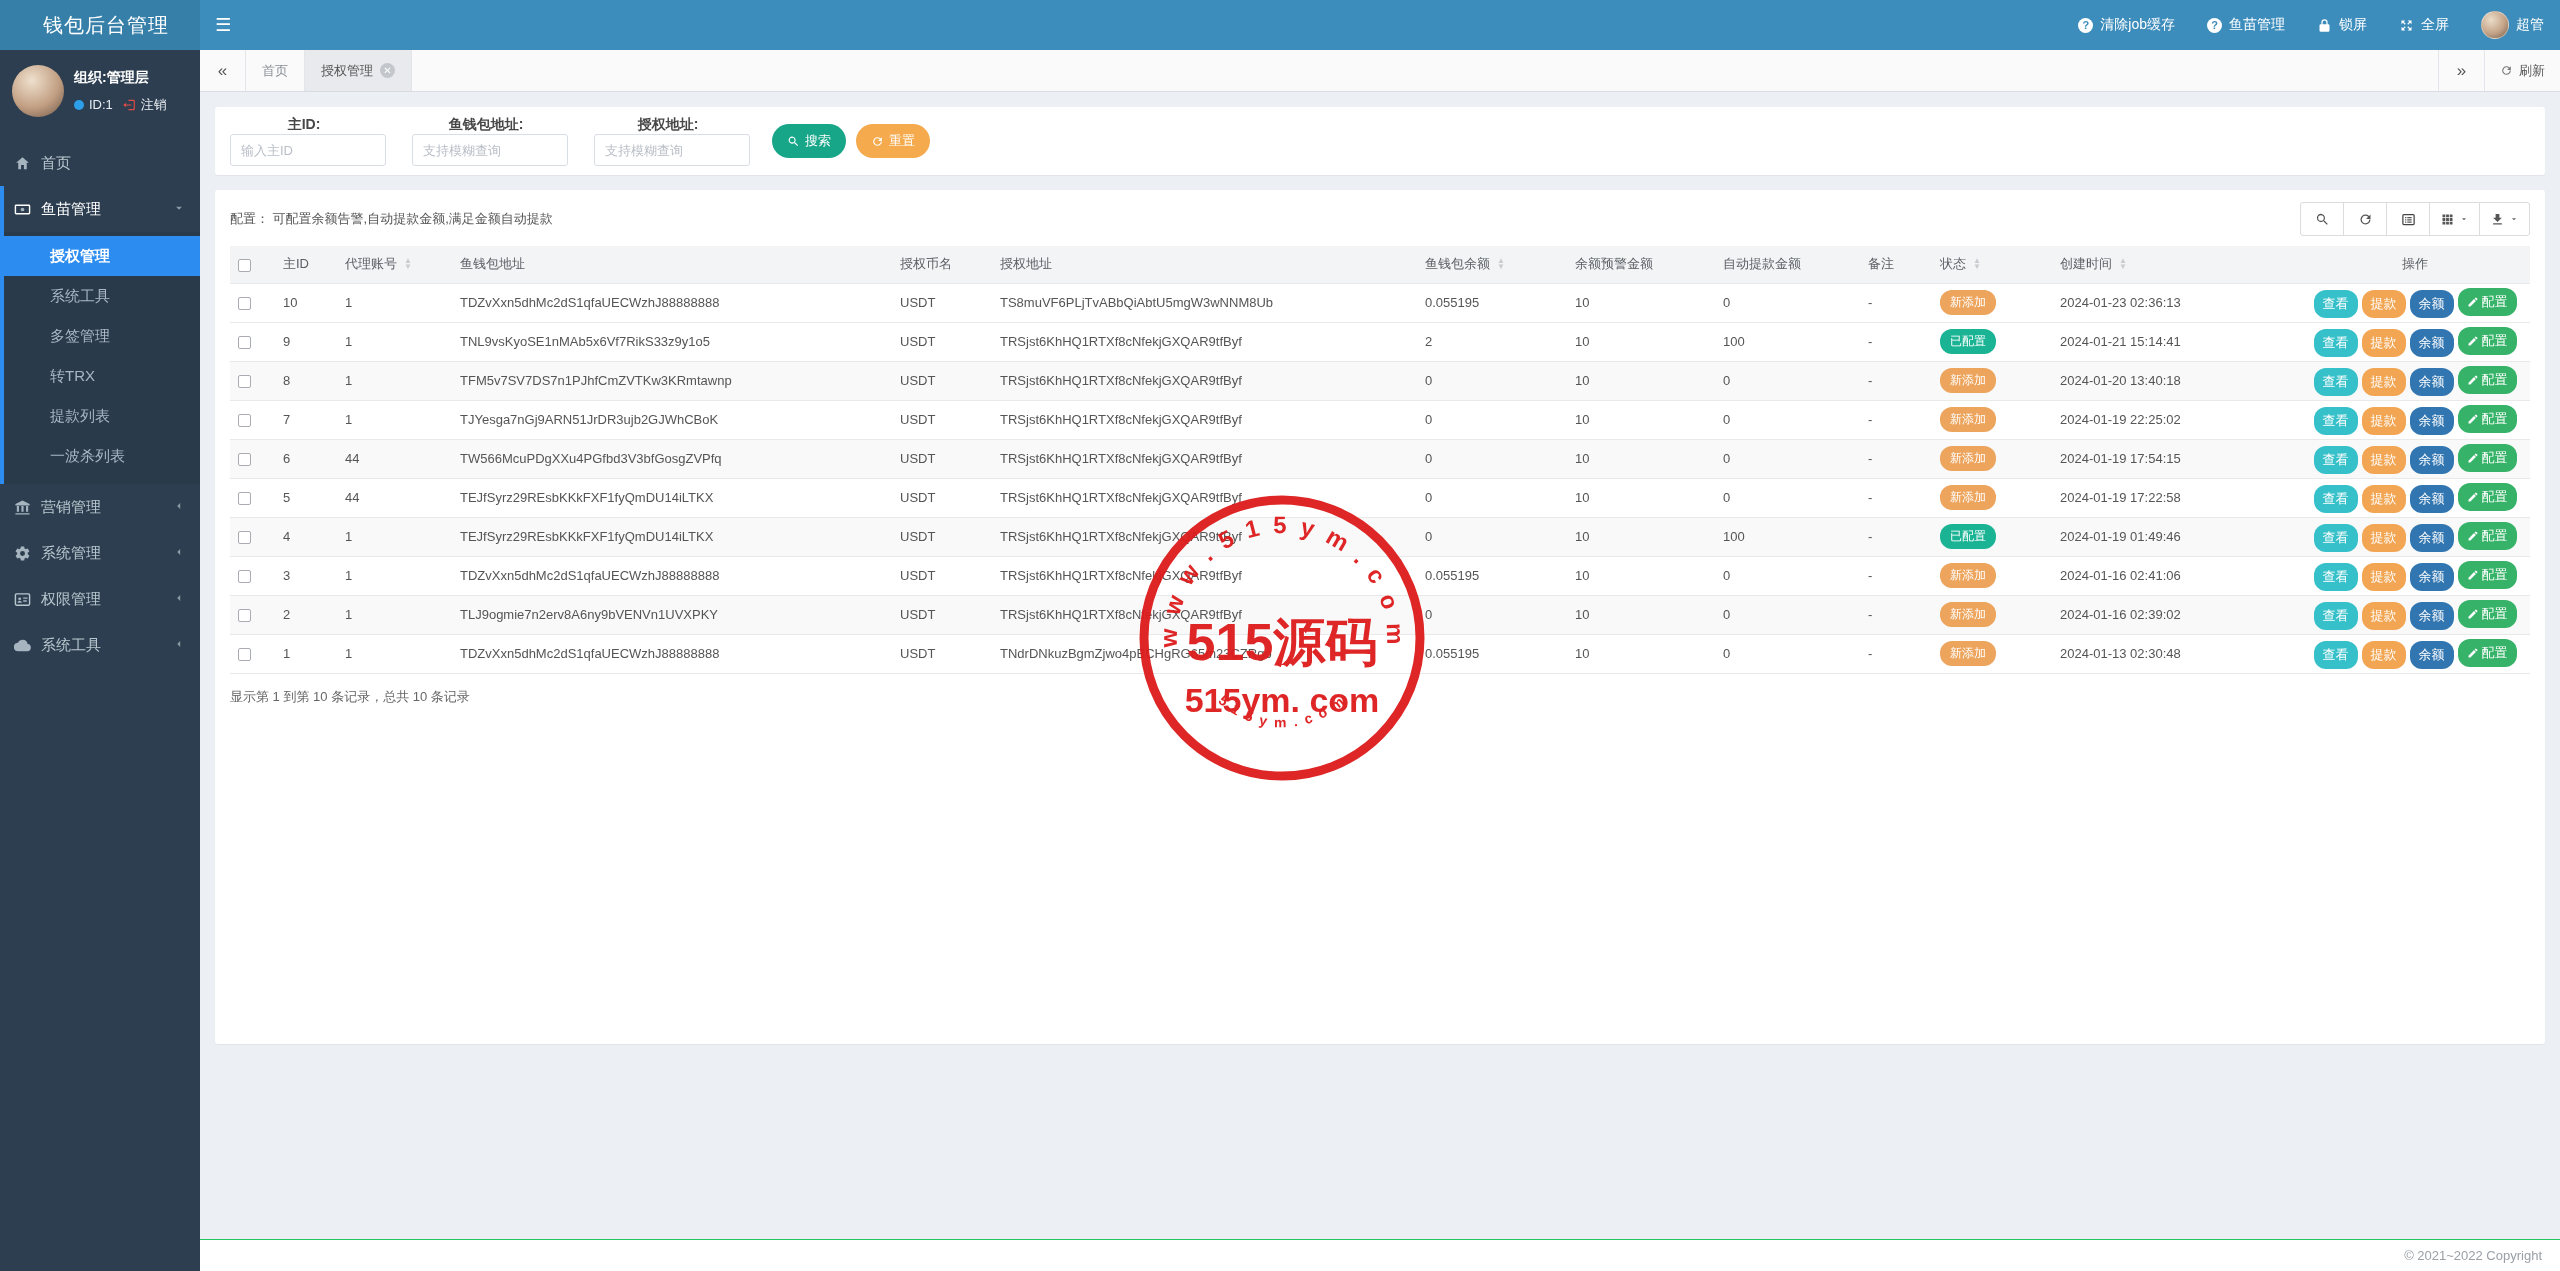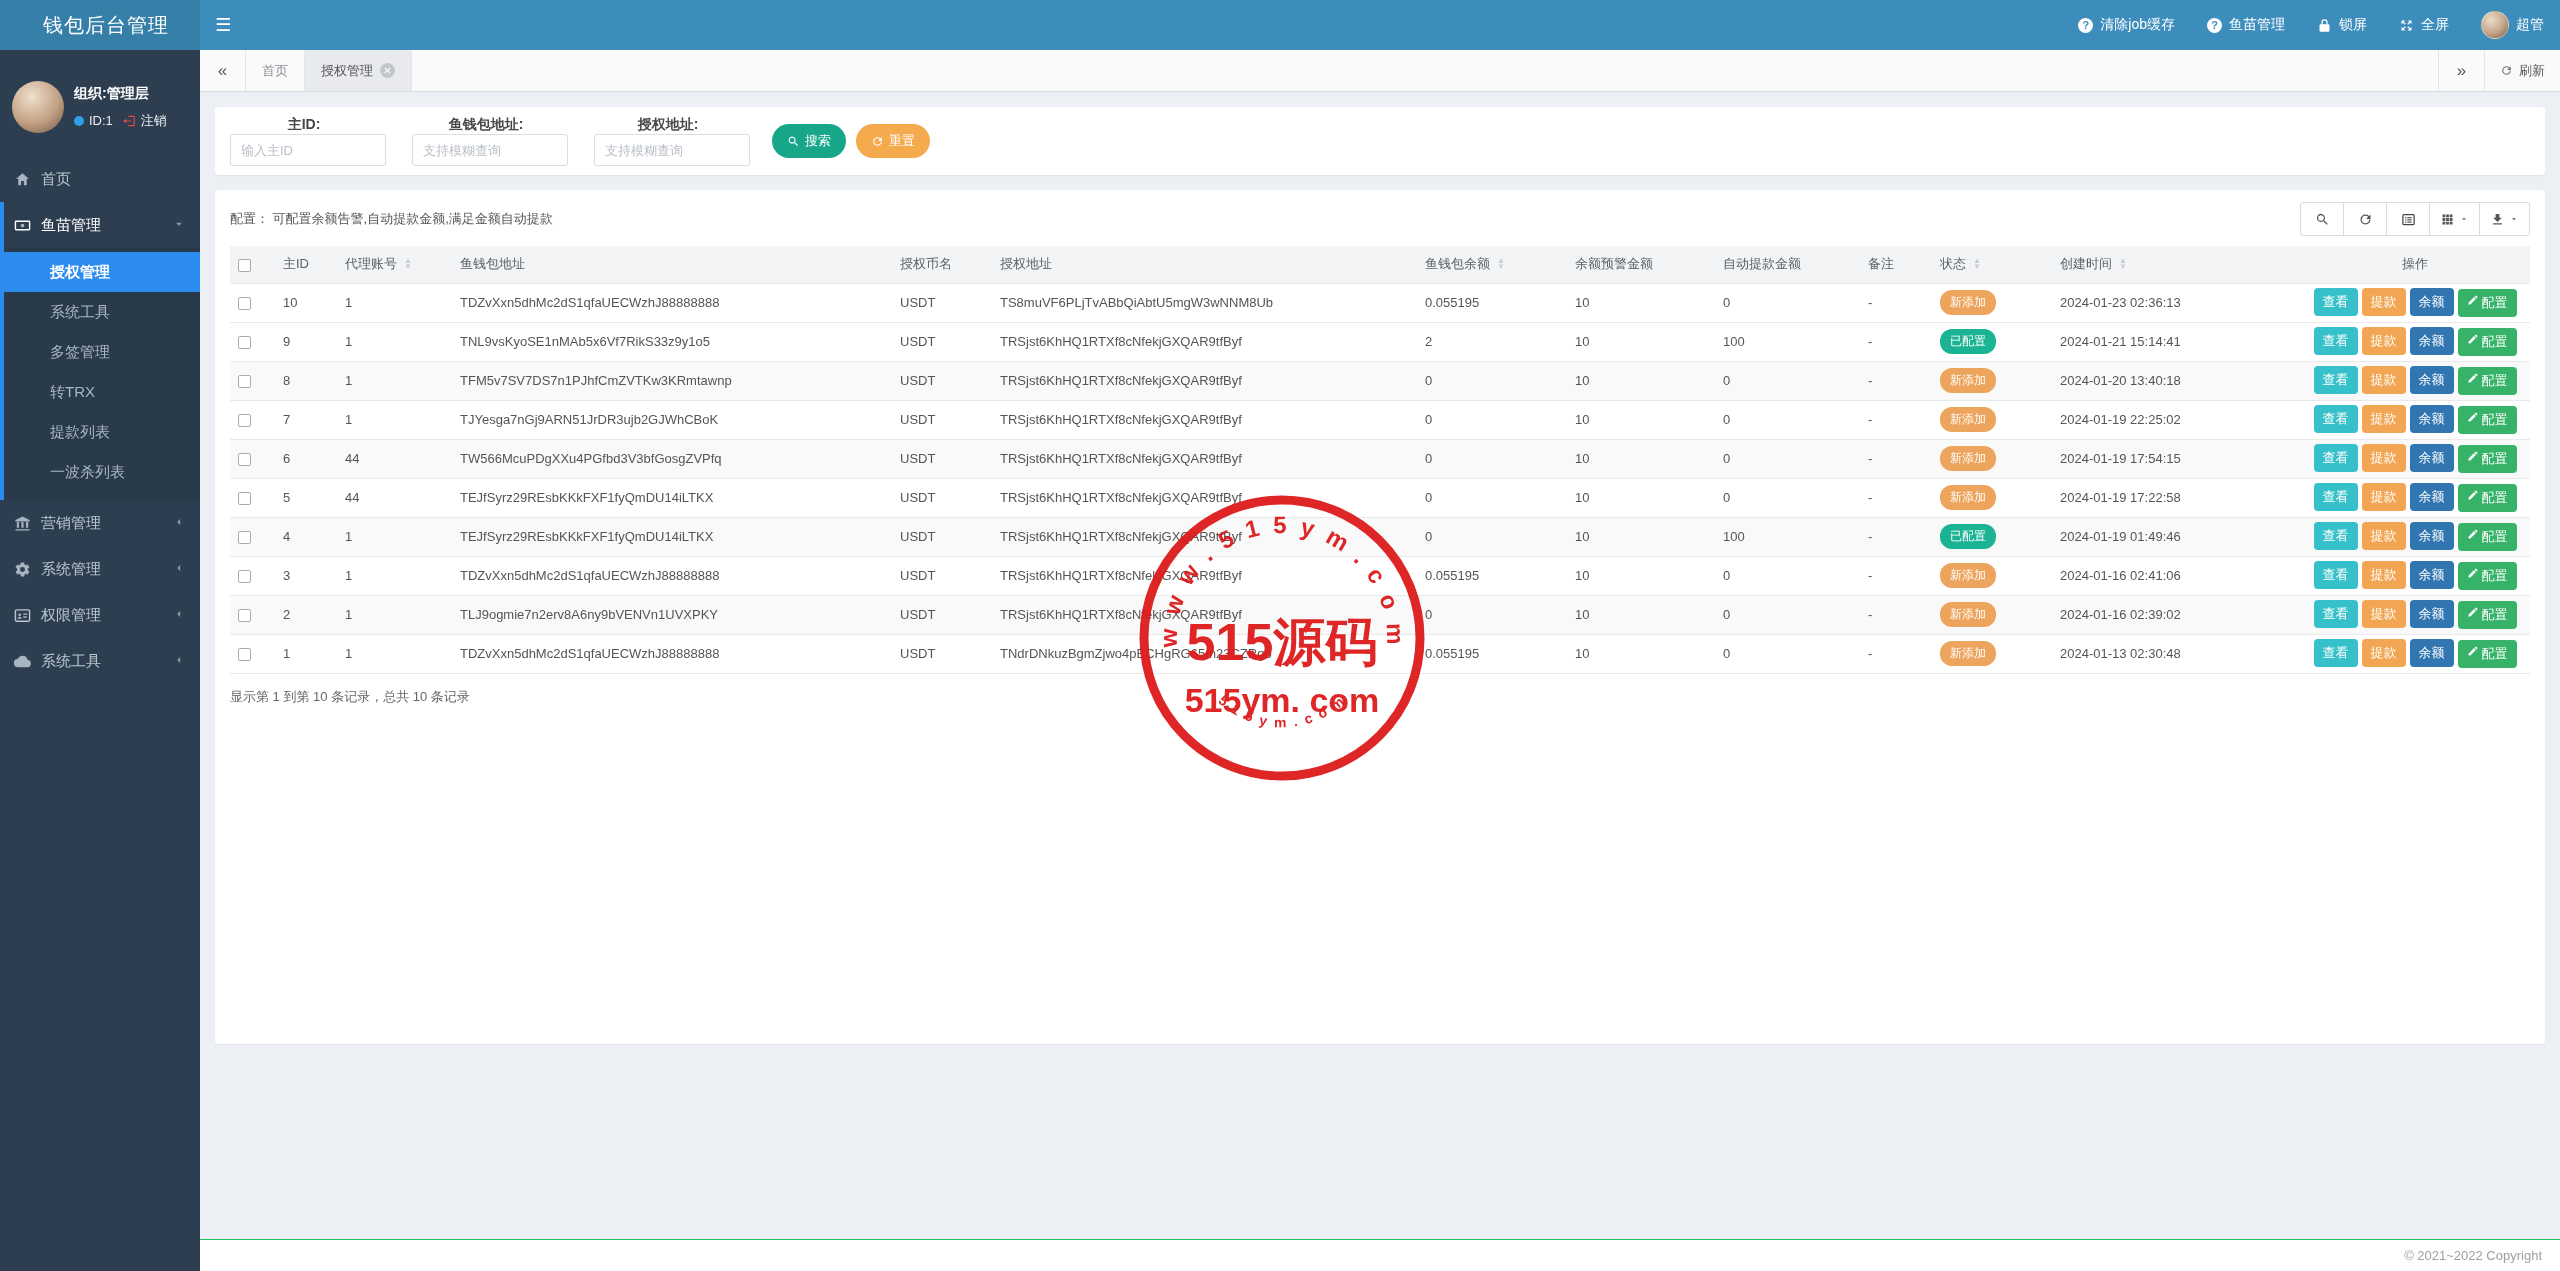--- a/index.html
+++ b/index.html
@@ -12,21 +12,21 @@
   .logo { width:200px; background:var(--logo); display:flex; align-items:center; justify-content:center; font-size:20px; letter-spacing:1px;padding-left:12px; }
   .hamburger { width:46px; display:flex; align-items:center; justify-content:center; font-size:18px; cursor:pointer; }
   .nav-right { margin-left:auto; display:flex; align-items:stretch; }
   .nav-item { display:flex; align-items:center; gap:7px; padding:0 16px; font-size:14px; cursor:pointer; }
   .nav-item svg { width:15px; height:15px; fill:#fff; }
   .qicon { width:15px; height:15px; border-radius:50%; background:#fff; color:var(--navbar); font-size:11px; font-weight:bold; display:flex; align-items:center; justify-content:center; }
   .avatar-sm { width:28px; height:28px; border-radius:50%; background:radial-gradient(circle at 35% 30%, #ecdcc8, #c4a488 55%, #705948); border:1px solid rgba(255,255,255,.4); }
 
   
   .sidebar { position:absolute; left:0; top:50px; bottom:0; width:200px; background:var(--sidebar); z-index:15; }
-  .user-panel { display:flex; align-items:center; gap:10px; padding:15px 12px 13px 12px;margin-top:16px; }
+  .user-panel { display:flex; align-items:center; gap:10px; padding:15px 12px 13px 12px; }
   .avatar-lg { width:52px; height:52px; border-radius:50%; background:radial-gradient(circle at 38% 30%, #efe0cd, #c2a084 55%, #6d5344); flex:none; }
   .user-name { color:#fff; font-size:14px; font-weight:bold; margin-bottom:9px; }
   .user-status { display:flex; align-items:center; gap:5px; color:#e8edf1; font-size:13px; }
   .dot { width:10px; height:10px; border-radius:50%; background:#2d9fe8; }
   .user-status svg { width:14px; height:14px; fill:#e04a45; margin-left:4px; }
   .menu { margin-top:10px; }
   .menu-item { height:46px; display:flex; align-items:center; gap:10px; padding:0 14px; color:#b8c7ce; font-size:15px; cursor:pointer; }
   .menu-item svg { width:17px; height:17px; fill:#a6b5bf; flex:none; }
   .menu-item .chev { margin-left:auto; }
   .menu-item .chev svg { width:14px; height:14px; fill:#8c9aa5; }
@@ -78,21 +78,21 @@
   table { width:100%; border-collapse:collapse; table-layout:fixed; }
   th,td { height:39px; padding:0 8px; font-size:13px; color:#555; text-align:left; border-bottom:1px solid #e9e9e9; white-space:nowrap; overflow:hidden; text-overflow:ellipsis; font-weight:normal; }
   thead th { background:#f3f4f6; color:#5b6066; height:37px; }
   thead th .th-inner { display:flex; align-items:center; }
   tbody tr:nth-child(2n+3) { background:#f9f9f9; }
   .sort { display:inline-flex; flex-direction:column; margin-left:7px; }
   .sort i { font-style:normal; font-size:8px; line-height:6px; color:#c9ccd1; }
   .cb { width:13px; height:13px; border:1px solid #a9adb3; border-radius:2px; display:inline-block; background:#fff; vertical-align:middle; cursor:pointer; }
   .badge { display:inline-block; min-width:54px; padding:4px 10px; border-radius:12px; color:#fff; font-size:12px; text-align:center; }
   td.actions, th.actions { text-align:center; }
-  .row-btn { display:inline-flex; gap:3px; border:none; color:#fff; font-size:13px; padding:5px 9px; border-radius:4px; margin:0 2px; cursor:pointer; font-family:inherit; }
+  .row-btn { display:inline-flex; align-items:center; gap:3px; border:none; color:#fff; font-size:13px; padding:5px 9px; border-radius:12px; margin:0 2px; cursor:pointer; font-family:inherit; }
   .row-btn svg { width:12px; height:12px; fill:#fff; }
   .summary { margin-top:14px; font-size:13px; color:#666; }
 
   .page-footer { height:32px; background:#fff; border-top:1px solid #22c55e; display:flex; align-items:center; justify-content:flex-end; padding-right:18px; color:#9aa0a6; font-size:13px; flex:none; }
 
   
   .stamp { position:absolute; left:1132px; top:488px; width:300px; height:300px; z-index:40; pointer-events:none; opacity:.95; }
 </style>
 </head>
 <body>

